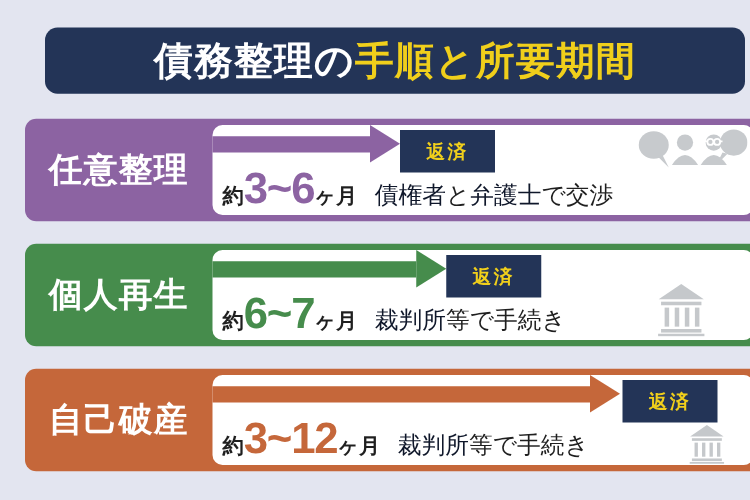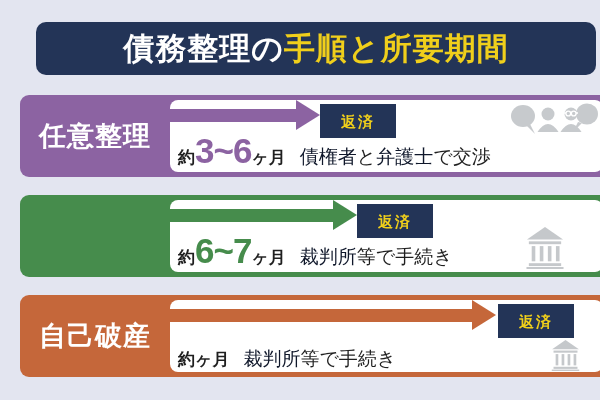--- a/index.html
+++ b/index.html
@@ -87,20 +87,21 @@
       <g fill="none" stroke="#ffffff" stroke-width="1.4">
         <circle cx="58.3" cy="12.5" r="2.4"></circle>
         <circle cx="63.7" cy="12.5" r="2.4"></circle>
         <line x1="54" y1="12" x2="56" y2="12"></line>
         <line x1="66" y1="12" x2="68" y2="12"></line>
       </g>
     </svg>
   </div>
 
   <div class="row row2">
+    <div class="row-label">個人再生</div>
     <div class="panel"></div>
     <div class="arrow-shaft"></div>
     <div class="arrow-head"></div>
     <div class="badge">返済</div>
     <div class="duration-line">
       <span class="d-prefix">約</span>
         <span class="d-range">6~7</span>
         <span class="d-unit">ヶ月</span>
         <span class="desc"><span class="em">裁判所</span><span>等で手続き</span></span>
     </div>
@@ -119,20 +120,21 @@
   </div>
 
   <div class="row row3">
     <div class="row-label">自己破産</div>
     <div class="panel"></div>
     <div class="arrow-shaft"></div>
     <div class="arrow-head"></div>
     <div class="badge">返済</div>
     <div class="duration-line">
       <span class="d-prefix">約</span>
+        <span class="d-range">3~12</span>
         <span class="d-unit">ヶ月</span>
         <span class="desc"><span class="em">裁判所</span><span>等で手続き</span></span>
     </div>
     <svg class="icon-building" width="29" height="31" viewBox="0 0 40 44">
       <g fill="#c5c8cb">
         <polygon points="20,0 39,13 1,13"></polygon>
         <rect x="3" y="15" width="34" height="3"></rect>
         <rect x="6" y="20" width="3.8" height="16"></rect>
         <rect x="14.5" y="20" width="3.8" height="16"></rect>
         <rect x="23" y="20" width="3.8" height="16"></rect>

